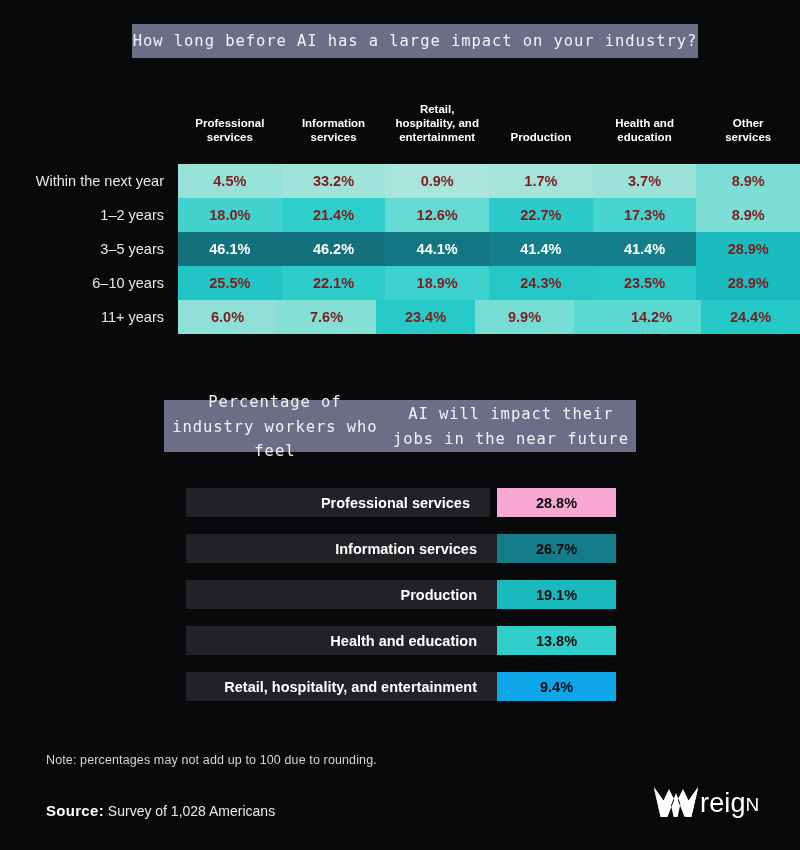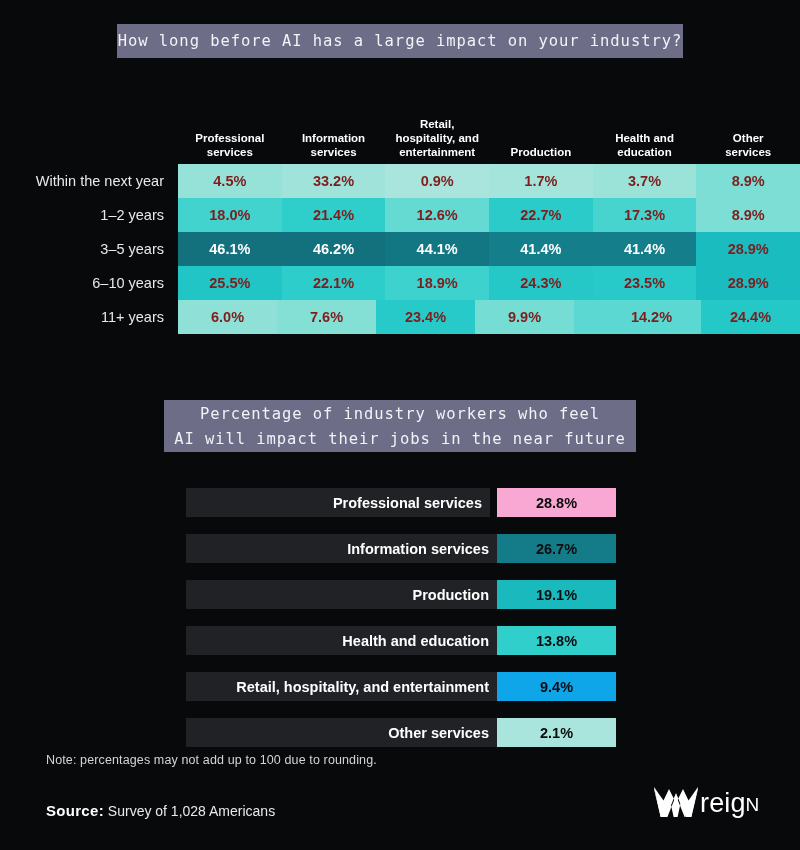--- a/index.html
+++ b/index.html
@@ -20,29 +20,29 @@
     background: #6d6d88;
     color: #f2f2f7;
     font-family: "DejaVu Sans Mono", monospace;
     letter-spacing: 0.06em;
     text-align: center;
     font-size: 15.5px;
     line-height: 1.55;
   }
   #banner-1 {
     position: absolute;
-    left: 117px; top: 24px;
+    left: 132px; top: 24px;
     width: 566px; height: 34px;
     display: flex; align-items: center; justify-content: center;
   }
   #banner-2 {
     position: absolute;
     left: 164px; top: 400px;
     width: 472px; height: 52px;
-    display: flex; flex-direction: column;
+    display: flex; flex-direction: row;
     align-items: center; justify-content: center;
     padding-top: 1px;
   }
   #banner-2 .bline { display: block; }
 
   
   #heat-table {
     position: absolute;
     left: 0px; top: 112px;
     width: 800px;
@@ -74,21 +74,21 @@
 
   
   #ht-head .ht-cell {
     background: transparent !important;
     color: #ffffff;
     font-size: 11.5px;
     font-weight: 700;
     line-height: 1.22;
     height: 52px;
     align-items: flex-end;
-    padding-bottom: 5px;
+    padding-bottom: 20px;
   }
   #ht-head .ht-rowlabel { height: 52px; }
   #ht-head .hcol { width: 100%; text-align: center; }
 
   .ht-body .ht-row { height: 34px; }
   .ht-body .ht-rowlabel { height: 34px; }
 
   
   #bar-list {
     position: absolute;
@@ -100,21 +100,21 @@
     height: 29px;
     margin-bottom: 17px;
     width: 100%;
   }
   .bar-track {
     flex: 1 1 auto;
     background: #202225;
     display: flex;
     align-items: center;
     justify-content: flex-end;
-    padding-right: 8px;
+    padding-right: 20px;
   }
   .bar-label {
     font-size: 14.5px;
     font-weight: 600;
     color: #ffffff;
     white-space: nowrap;
   }
   .bar-value {
     flex: 0 0 119px;
     width: 119px;
@@ -292,26 +292,20 @@
       <div class="bar-track" style="background: rgb(32, 34, 37);">
         <span class="bar-label">Health and education</span>
       </div>
       <div class="bar-value" style="background: rgb(49, 207, 203);">13.8%</div>
     </div>
     <div class="bar-row">
       <div class="bar-track" style="background: rgb(32, 34, 37);">
         <span class="bar-label">Retail, hospitality, and entertainment</span>
       </div>
       <div class="bar-value" style="background: #0ea5e9;">9.4%</div>
-    </div>
-    <div class="bar-row">
-      <div class="bar-track" style="background: rgb(32, 34, 37);">
-        <span class="bar-label">Other services</span>
-      </div>
-      <div class="bar-value" style="background: rgb(169, 229, 220);">2.1%</div>
     </div>
   </div>
 
 <div id="note">Note:  percentages may not add up to 100 due to rounding.</div>
 
 <div id="source">
   <span class="src-bold">Source:</span><span> Survey of 1,028 Americans</span>
 </div>
 
 <div id="logo">

